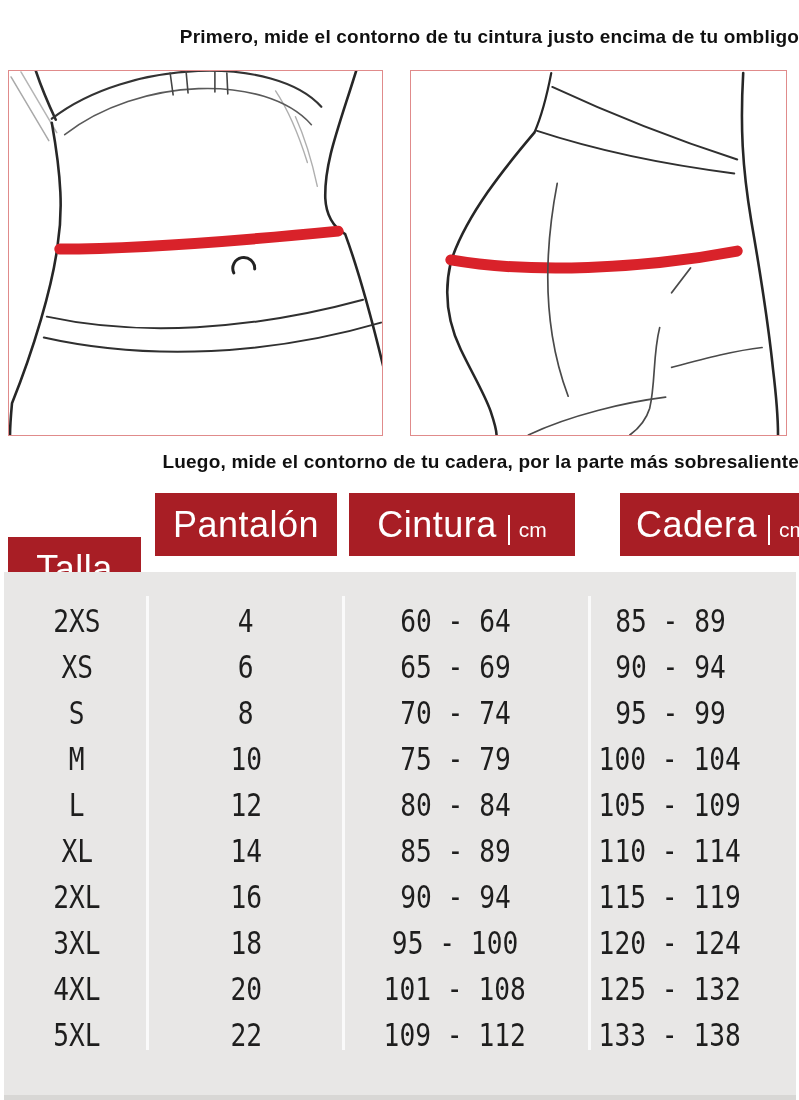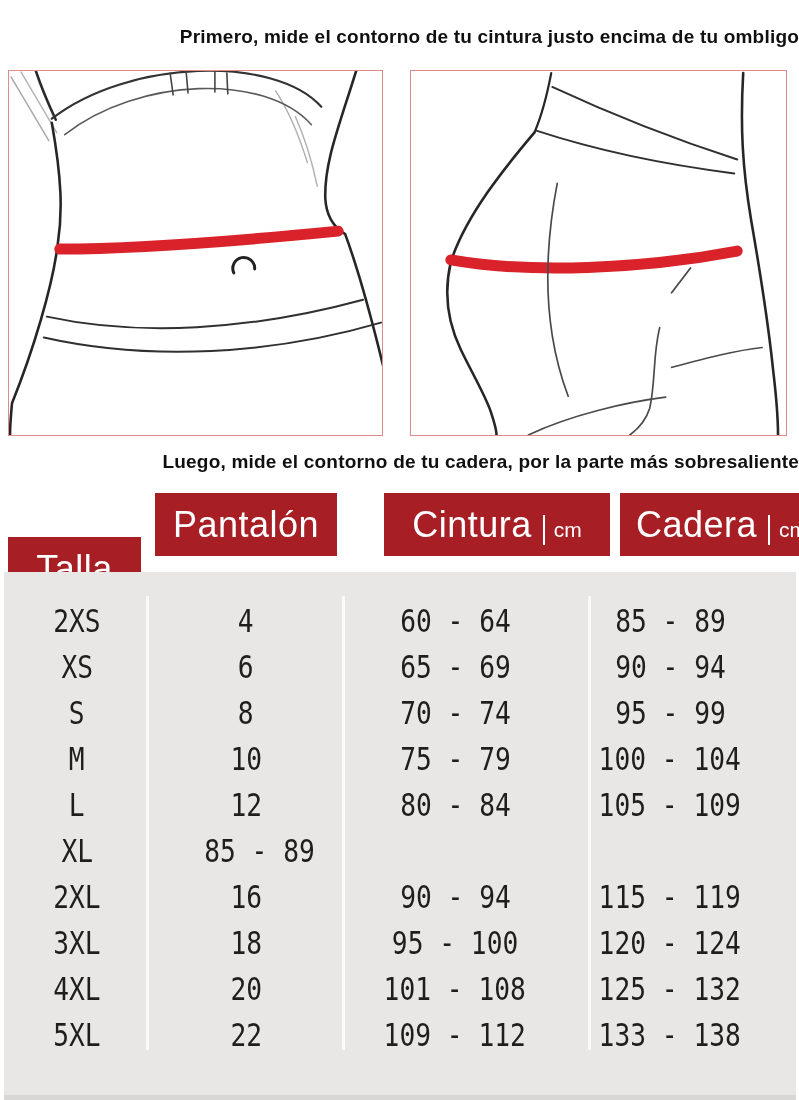--- a/index.html
+++ b/index.html
@@ -28,21 +28,21 @@
   .figure-left{left:8px;width:375px;}
   .figure-right{left:410px;width:377px;}
   .figure svg{display:block;width:100%;height:100%;}
 
   .hblock{
     position:absolute;top:493px;height:63px;background:var(--header-bg);
     color:#fff;display:flex;align-items:center;justify-content:center;
   }
   .hb0{left:8px;width:133px;margin-top:44px;}
   .hb1{left:155px;width:182px;}
-  .hb2{left:349px;width:226px;margin-left:35px;}
+  .hb2{left:349px;width:226px;}
   .hb3{left:620px;width:203px;}
   .hinner{display:flex;align-items:baseline;}
   .hlabel{font-size:36px;font-weight:400;letter-spacing:.5px;}
   .hunit{
     font-size:21px;font-weight:400;margin-left:11px;padding-left:9px;
     border-left:2px solid #fff;line-height:30px;
   }
 
   .panel{
     position:absolute;left:4px;top:572px;width:792px;height:528px;
@@ -219,23 +219,29 @@
             <span>80 - 84</span>
           </div>
           <div class="cell c3">
             <span>105 - 109</span>
           </div>
         </div>
         <div class="row">
           <div class="cell c0">
             <span>XL</span>
           </div>
+          <div class="cell c1">
+            <span>14</span>
+          </div>
           <div class="cell c2">
             <span>85 - 89</span>
           </div>
+          <div class="cell c3">
+            <span>110 - 114</span>
+          </div>
         </div>
         <div class="row">
           <div class="cell c0">
             <span>2XL</span>
           </div>
           <div class="cell c1">
             <span>16</span>
           </div>
           <div class="cell c2">
             <span>90 - 94</span>

